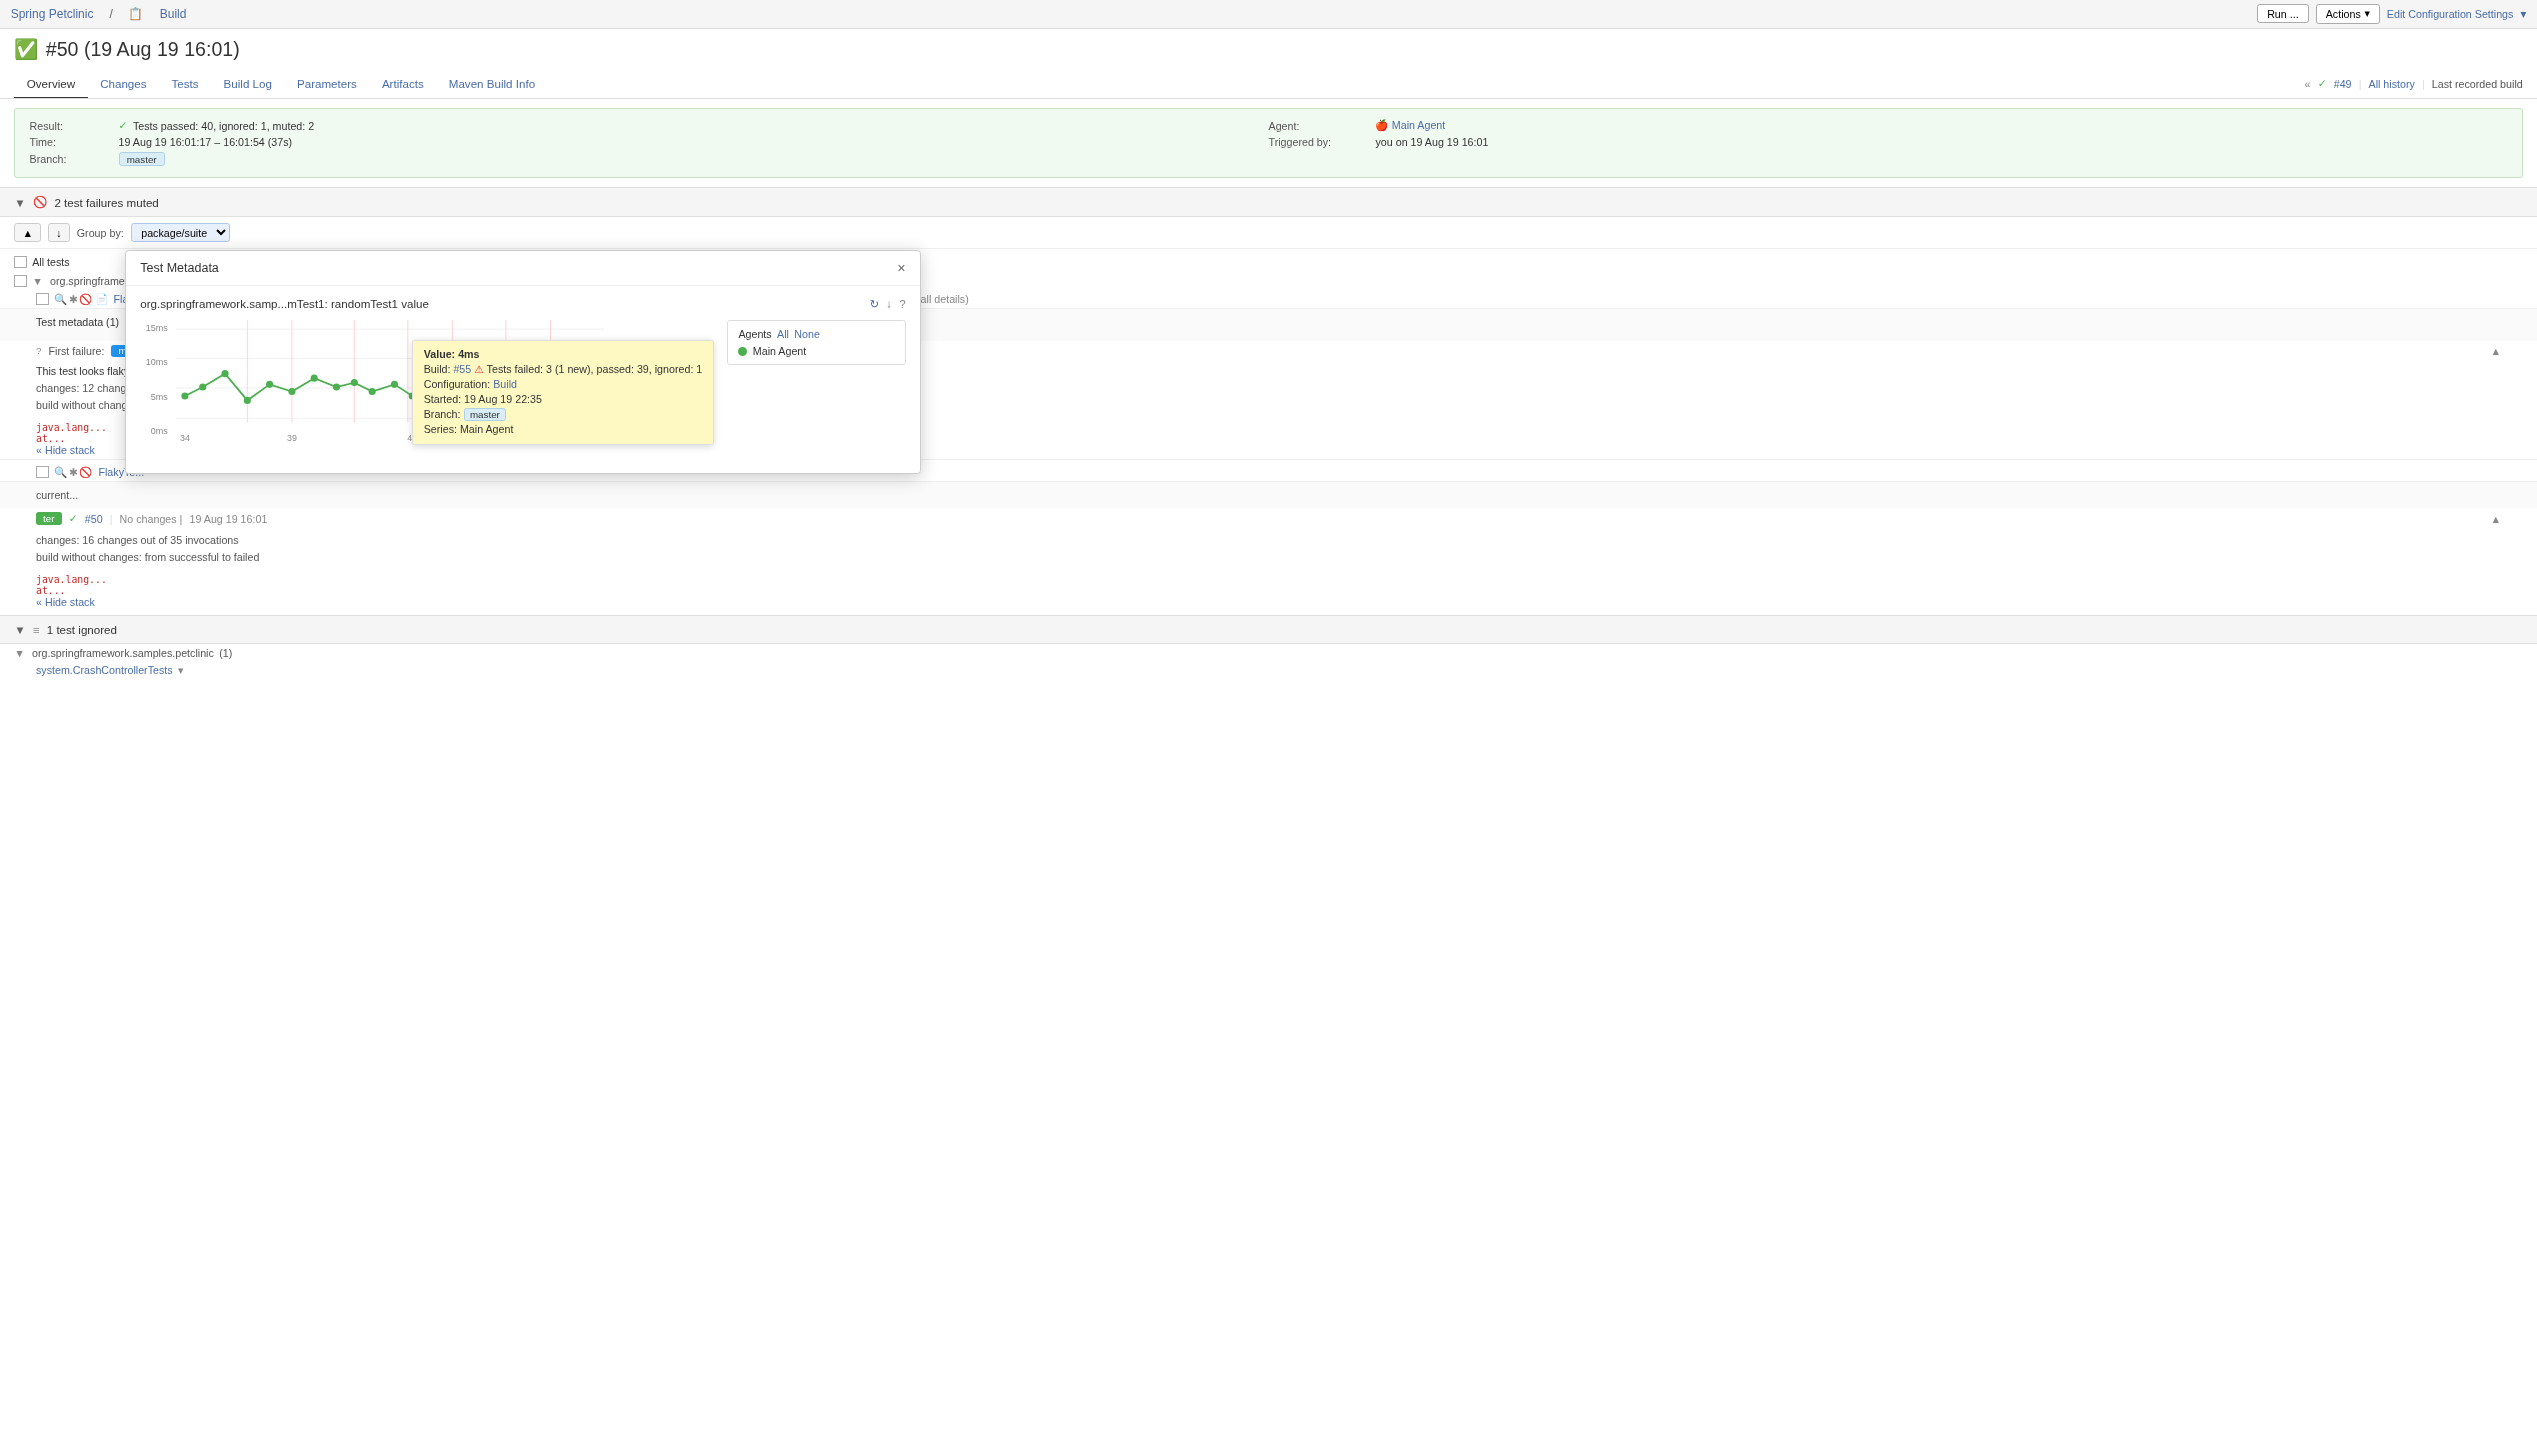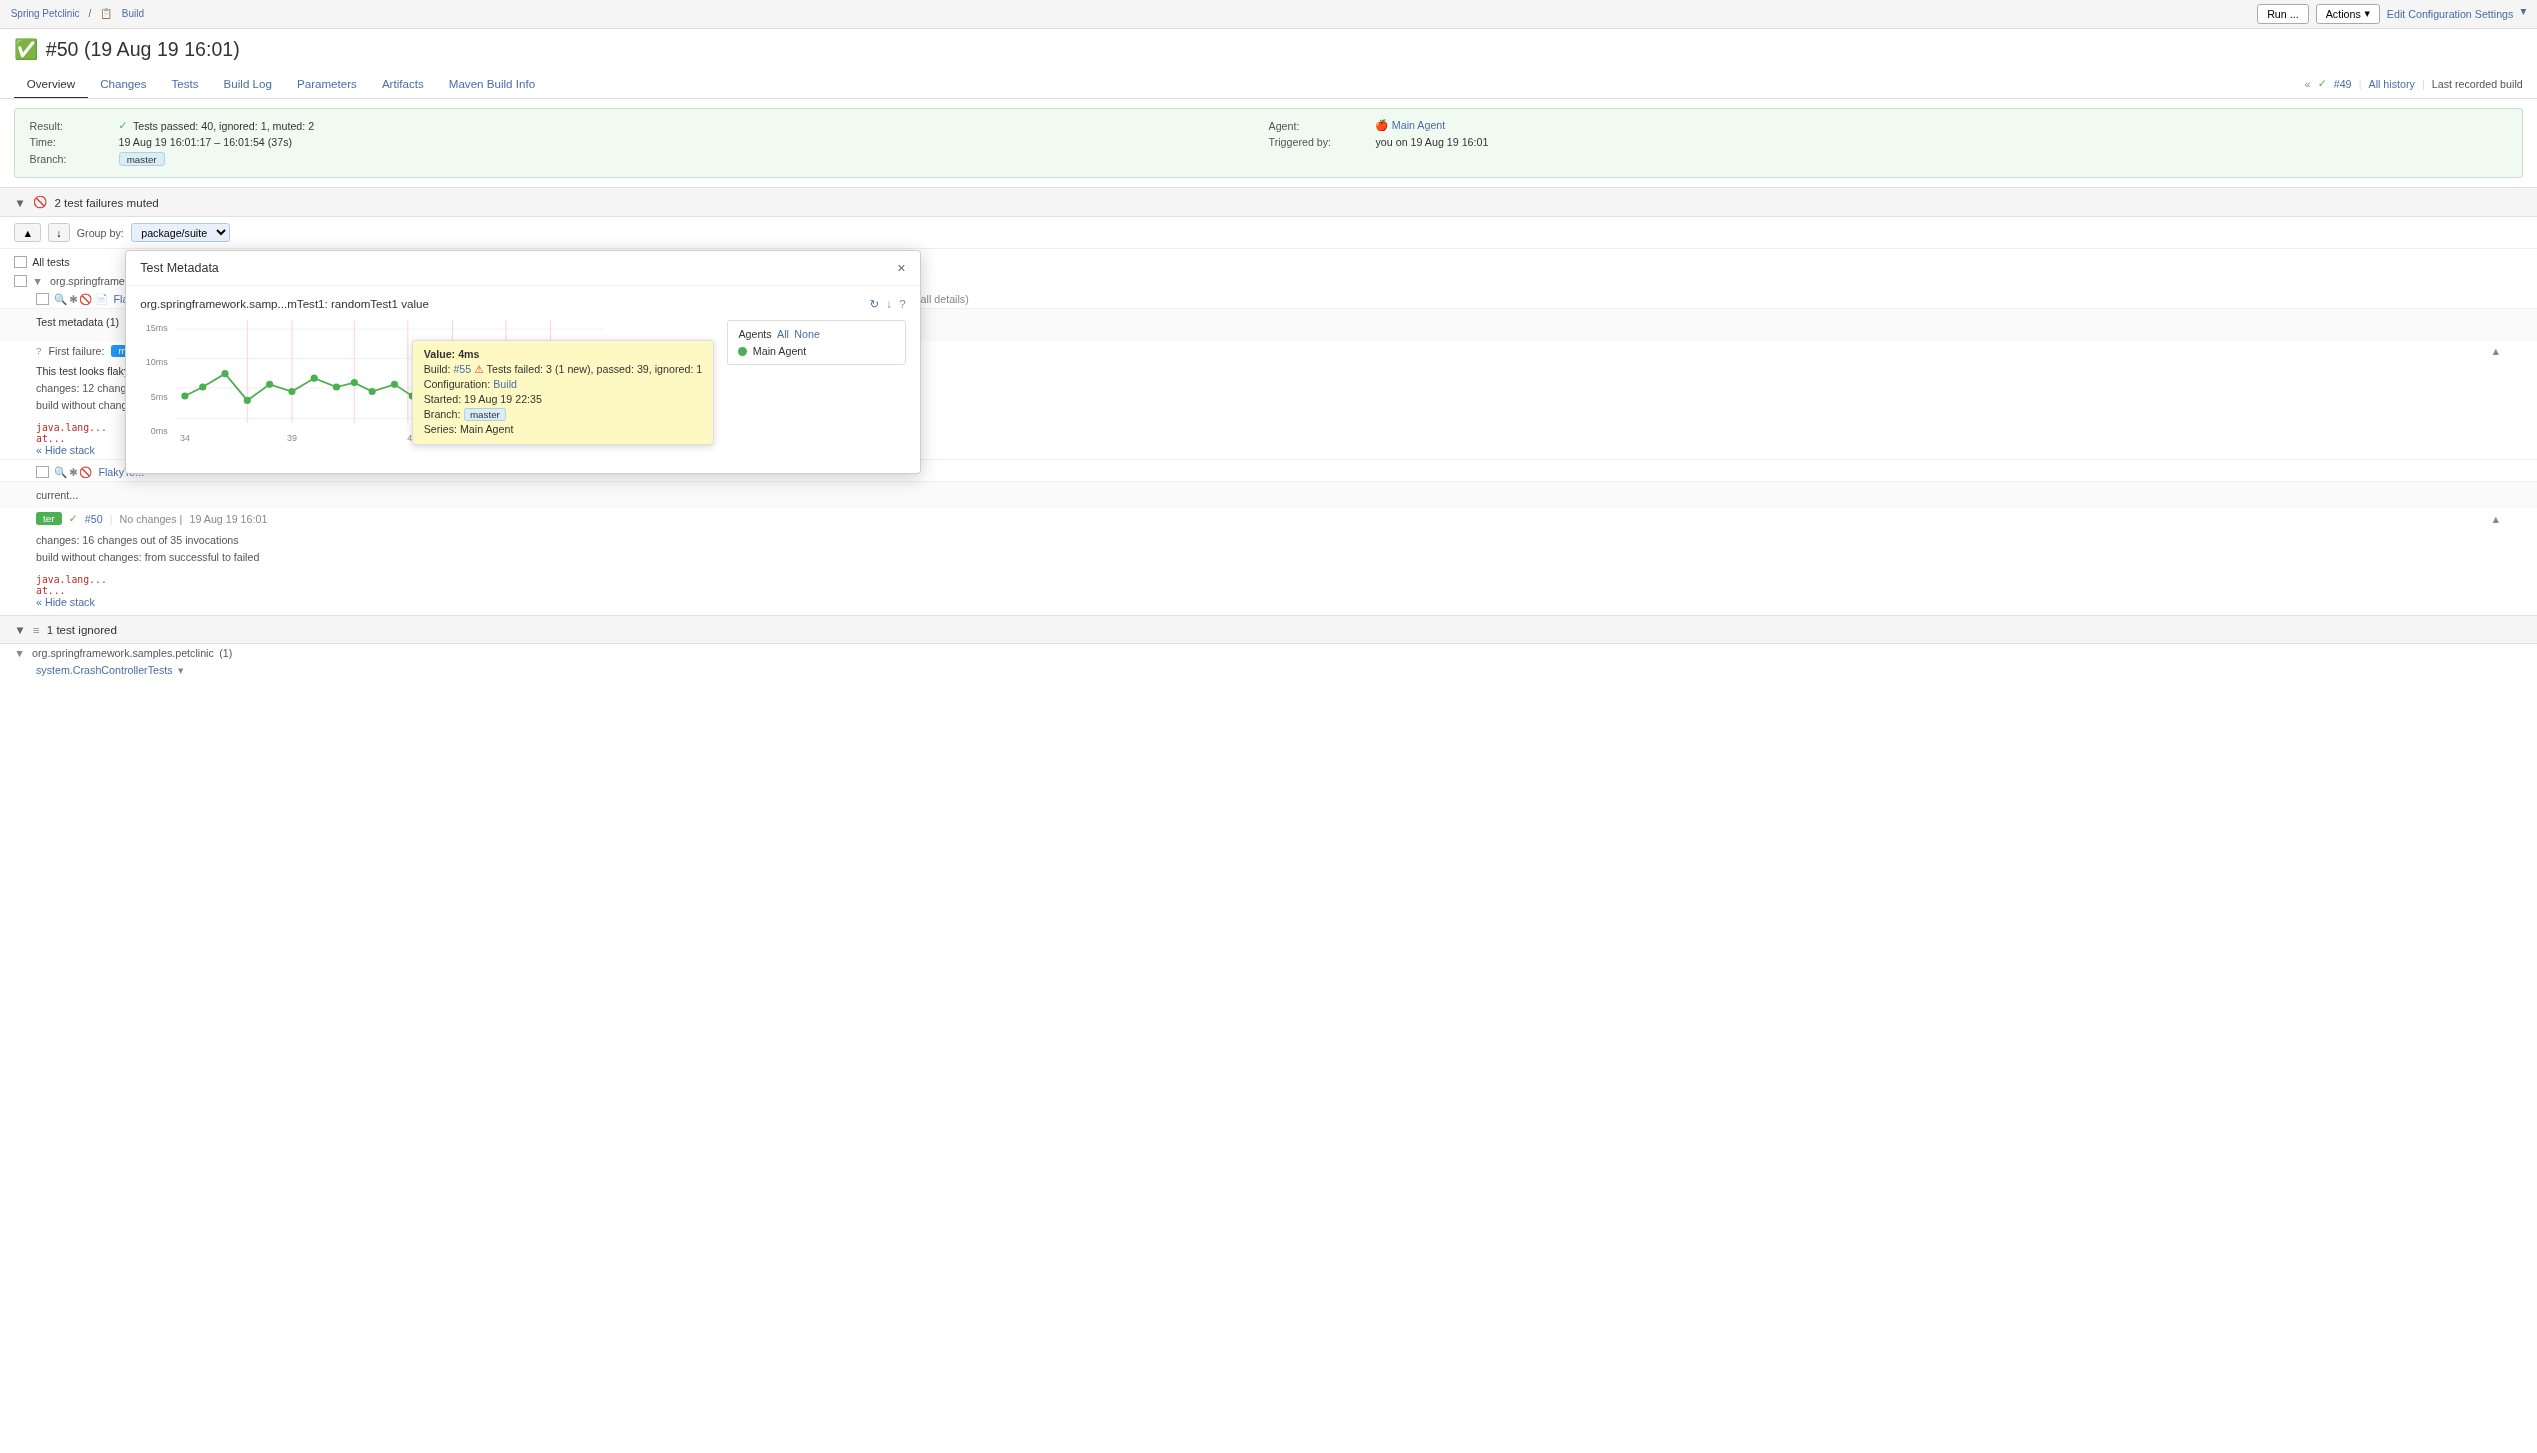--- a/index.html
+++ b/index.html
@@ -3,23 +3,23 @@
   <meta charset="utf-8">
   <style>
     * { box-sizing: border-box; margin: 0; padding: 0; }
     body { font-family: -apple-system, BlinkMacSystemFont, 'Segoe UI', sans-serif; font-size: 11.6px; background: #fff; color: #333; }
 
     
     .top-bar {
       display: flex; align-items: center; justify-content: space-between;
       padding: 3.6px 10.7px; background: #f5f5f5; border-bottom: 0.9px solid #ddd; height: 28.6px;
     }
-    .top-bar-left { display: flex; align-items: center; gap: 9px; color: #666; font-size: 10px; }
+    .top-bar-left { display: flex; align-items: center; gap: 16px; color: #666; font-size: 12px; }
     .top-bar-left a { color: #4a6da7; text-decoration: none; }
-    .top-bar-right { display: flex; gap: 7.1px; }
+    .top-bar-right { display: flex; align-items: center; gap: 7.1px; }
     .btn-run { background: #fff; border: 0.9px solid #aaa; border-radius: 2.7px; padding: 2.7px 9px; font-size: 10.7px; cursor: pointer; }
     .btn-actions { background: #fff; border: 0.9px solid #aaa; border-radius: 2.7px; padding: 2.7px 9px; font-size: 10.7px; cursor: pointer; display: flex; align-items: center; gap: 3.6px; }
     .btn-edit { color: #4a6da7; font-size: 10.7px; cursor: pointer; background: none; border: none; }
 
     
     .page-title { padding: 9px 14.3px; display: flex; align-items: center; gap: 7.1px; }
     .page-title h1 { font-size: 19.6px; font-weight: normal; }
     .check-icon { color: #4caf50; font-size: 19.6px; }
 
     

